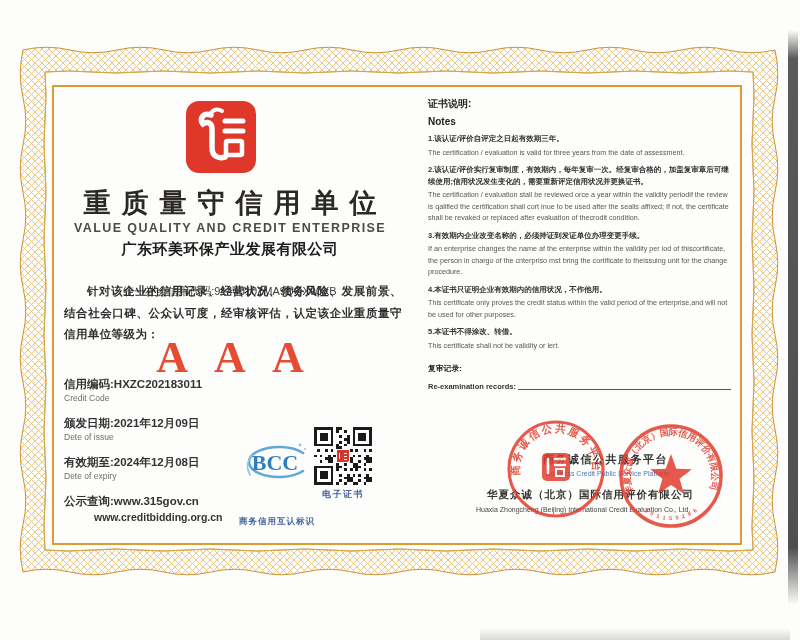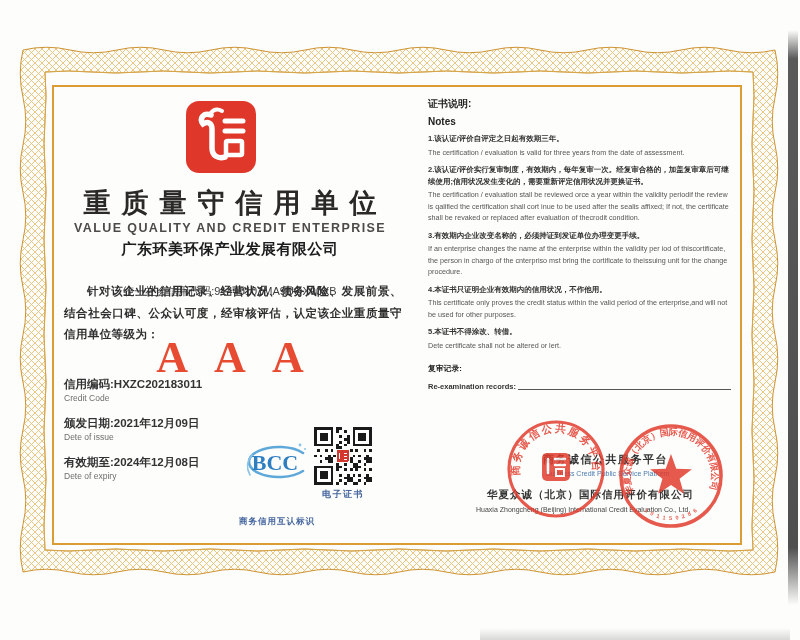--- a/index.html
+++ b/index.html
@@ -93,20 +93,24 @@
       <div class="f-zh">信用编码:HXZC202183011</div>
       <div class="f-en">Credit Code</div>
     </div>
     <div class="field">
       <div class="f-zh">颁发日期:2021年12月09日</div>
       <div class="f-en">Dete of issue</div>
     </div>
     <div class="field">
       <div class="f-zh">有效期至:2024年12月08日</div>
       <div class="f-en">Dete of expiry</div>
+    </div>
+    <div class="field">
+      <div class="f-zh">公示查询:www.315gov.cn</div>
+      <div class="f-en">www.creditbidding.org.cn</div>
     </div>
   </div>
 
   <div class="abs bcc-wrap">
     <svg viewBox="0 0 70 50" width="70" height="50">
       <path d="M63,16 A30,15 0 1 0 63,34" stroke="#5FA8DA" stroke-width="2.6" fill="none" stroke-linecap="round"></path>
       <path d="M10,38 Q4,27 12,18" stroke="#8CC3E8" stroke-width="1.6" fill="none" stroke-linecap="round"></path>
       <text x="35" y="33" text-anchor="middle" font-family="Liberation Serif,serif" font-weight="700" font-size="22" fill="#2E7FC2">BCC</text>
       <circle cx="60" cy="8" r="1.4" fill="#8CC3E8"></circle>
         <circle cx="65" cy="12" r="1" fill="#8CC3E8"></circle>
@@ -224,21 +228,21 @@
     <div>
       <div class="nz">3.有效期内企业改变名称的，必须持证到发证单位办理变更手续。</div>
       <div class="ne">If an enterprise changes the name af the enterprise within the validity per iod of thiscortificate, the person in chargo of the cnterpriso mst bring the cortificate to theissuing unit for the change procedure.</div>
     </div>
     <div>
       <div class="nz">4.本证书只证明企业有效期内的信用状况，不作他用。</div>
       <div class="ne">This certificate only proves the credit status within the valid period of the erterprise,and will not be used for other purposes.</div>
     </div>
     <div>
       <div class="nz">5.本证书不得涂改、转借。</div>
-      <div class="ne">Dete certificate shall not be altered or lert.</div>
+      <div class="ne">This certificate shall not be validity or lert.</div>
     </div>
     <div class="review-zh">复审记录:</div>
     <div class="review-line">
       <span>Re-examination records:</span>
       <span class="fill-line"></span>
     </div>
   </div>
 
   <div class="abs platform-zh">商务诚信公共服务平台</div>
   <div class="abs platform-en">Business Credit Public Service Platform</div>

